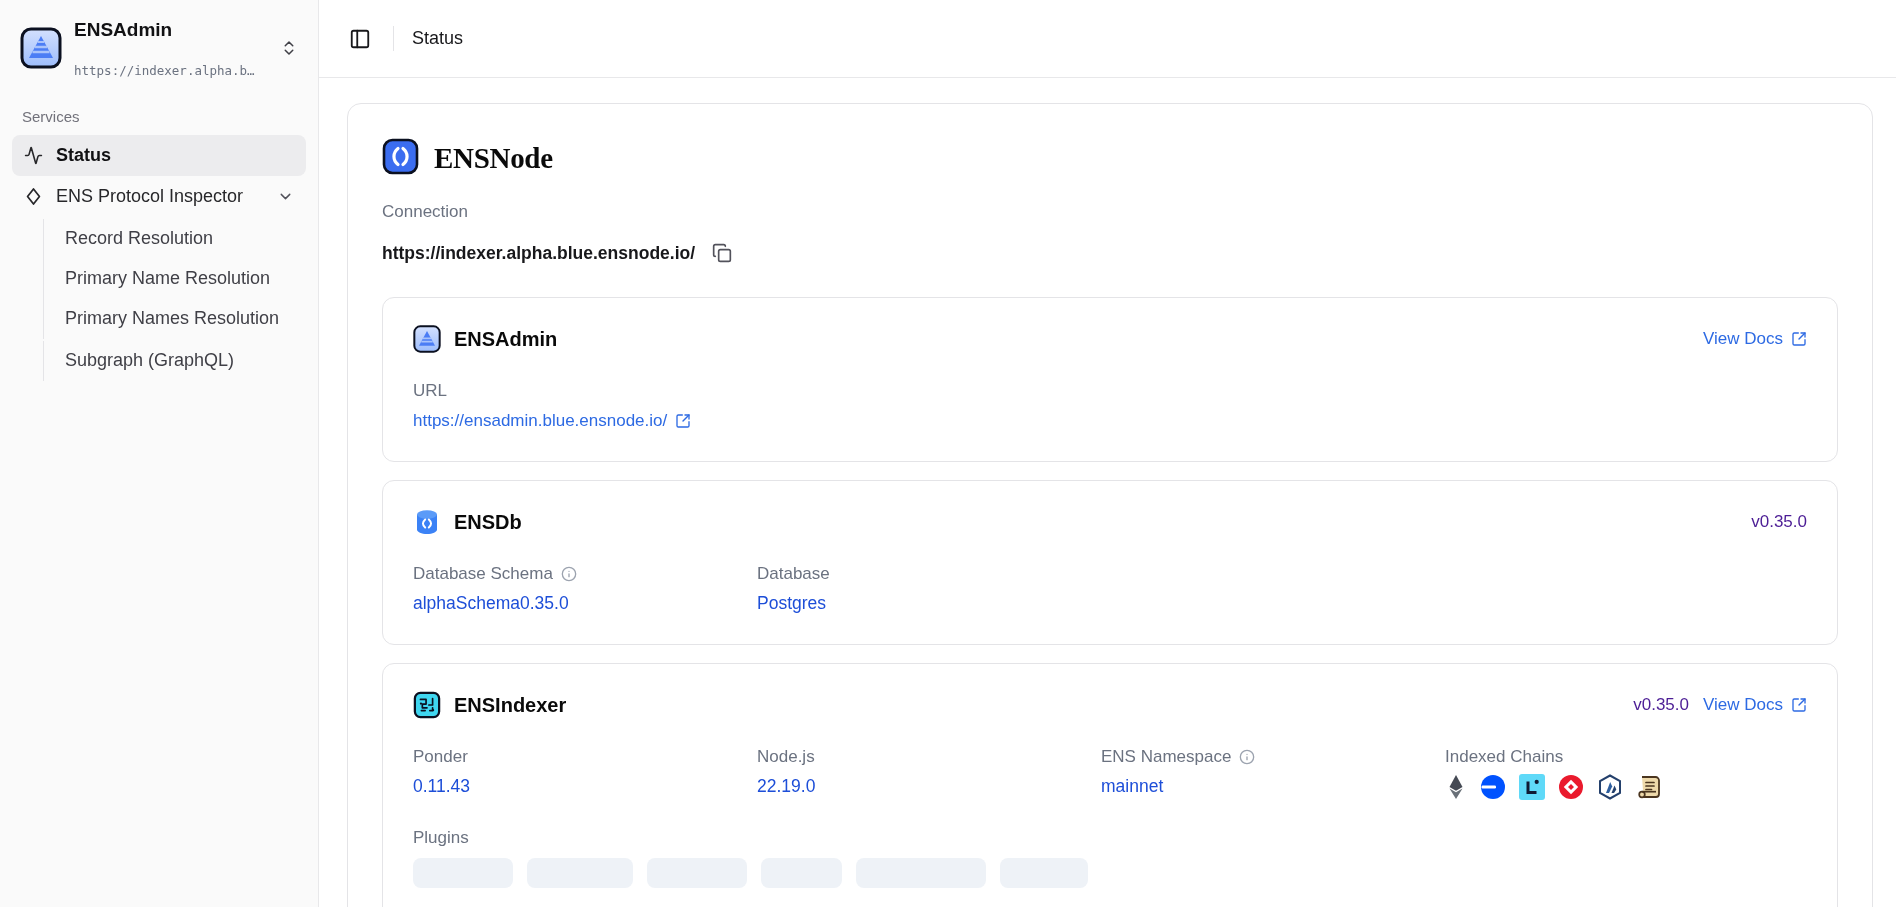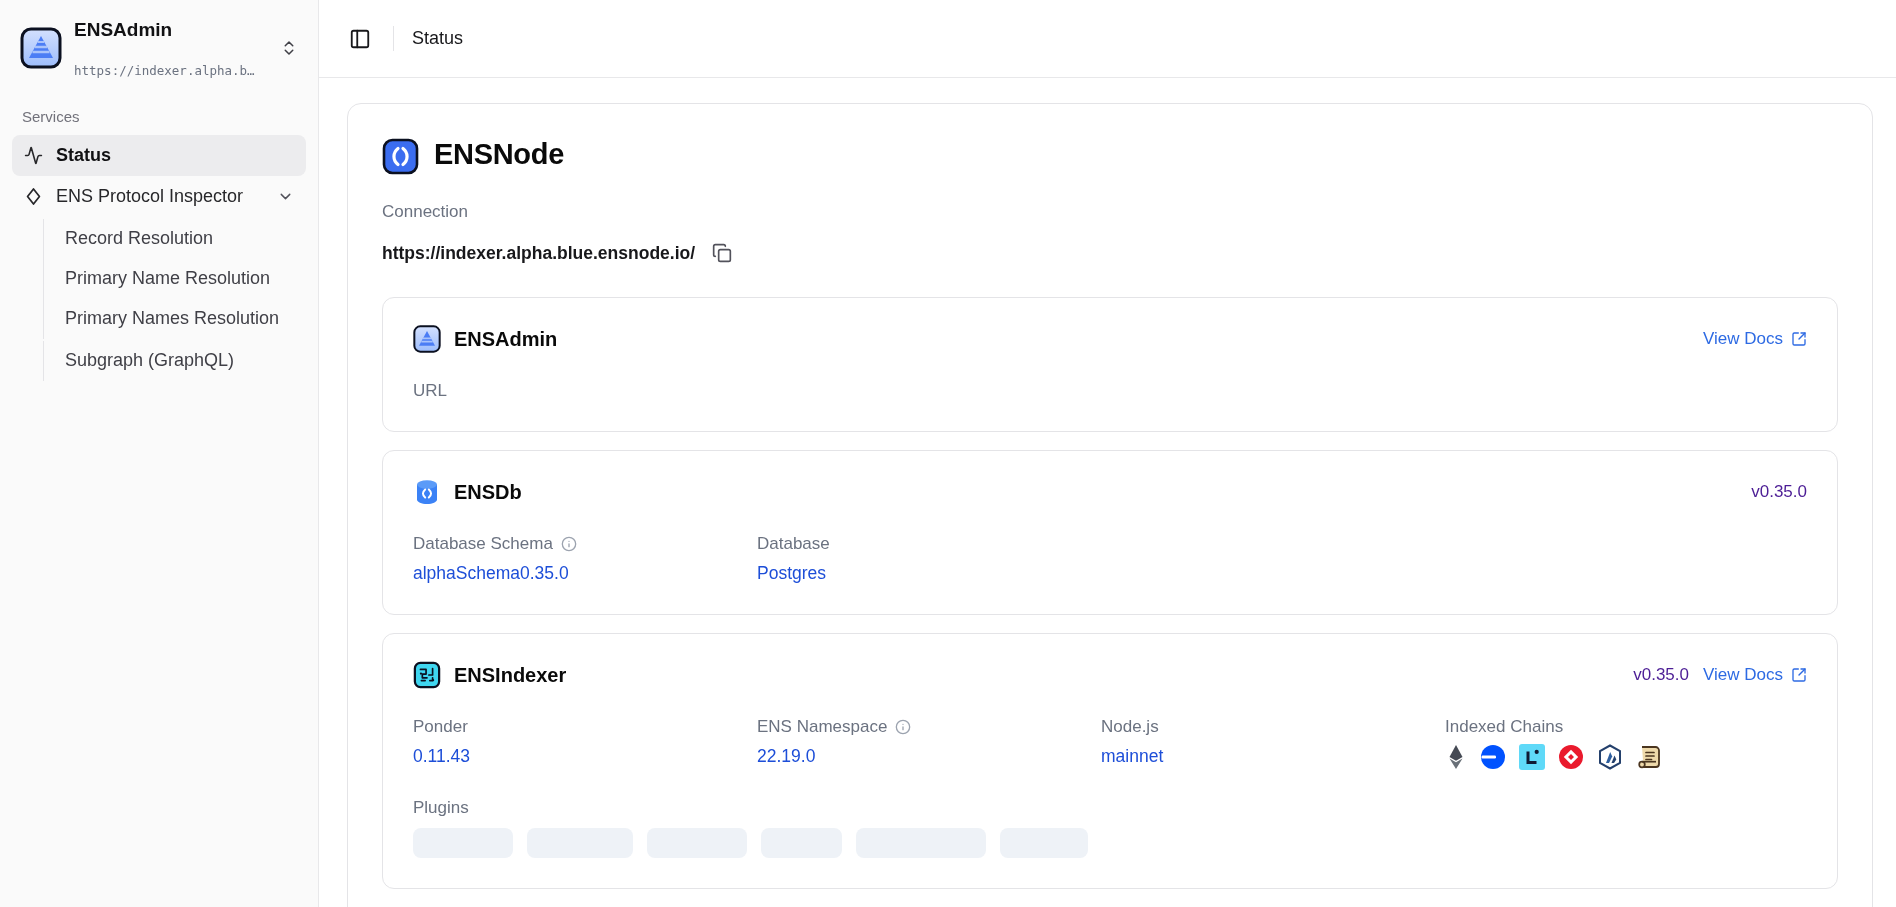--- a/index.html
+++ b/index.html
@@ -57,21 +57,21 @@
   .tb-toggle { color:#18181b; cursor:pointer; background:none; border:none; padding:4px; }
   .tb-sep { width:1px; height:25px; background:#e4e4e7; }
   .tb-crumb { font-size:18px; color:#18181b; }
 
   .content { flex:1; padding:25px 23px 0 28px; overflow:hidden; }
 
   .outer-card {
     border:1px solid #e4e4e7; border-radius:14px;
     padding:34px; min-height:1100px; background:#fff;
   }
-  .node-head { display:flex; align-items:flex-start; gap:15px; }
+  .node-head { display:flex; align-items:flex-end; gap:15px;font-family:Liberation Serif, serif; }
   .node-title { font-size:29px; font-weight:700; color:#0a0a0a; letter-spacing:-0.3px; }
 
   .field-label { font-size:17px; color:#6b7280; display:flex; align-items:center; gap:8px; }
   .conn-label { margin-top:27px; }
   .conn-row { margin-top:19px; display:flex; align-items:center; gap:15px;font-weight:bold; }
   .conn-url { font-size:17.5px; color:#18181b; }
   .icon-btn { background:none; border:none; padding:2px; color:#52525b; cursor:pointer; }
 
   .card {
     border:1px solid #e4e4e7; border-radius:12px;
@@ -249,20 +249,32 @@
                 <svg width="16" height="16" viewBox="0 0 24 24" fill="none" stroke="currentColor" stroke-width="2" stroke-linecap="round" stroke-linejoin="round">
                   <path d="M21 13v6a2 2 0 0 1-2 2H5a2 2 0 0 1-2-2V5a2 2 0 0 1 2-2h6"></path>
                     <path d="m21 3-9 9"></path>
                     <path d="M15 3h6v6"></path>
                 </svg>
               </span>
             </a>
           </div>
         </div>
         <div class="field-label url-label">URL</div>
+        <div class="url-link-row">
+          <a class="link">
+            <span>https://ensadmin.blue.ensnode.io/</span>
+            <span>
+              <svg width="16" height="16" viewBox="0 0 24 24" fill="none" stroke="currentColor" stroke-width="2" stroke-linecap="round" stroke-linejoin="round">
+                <path d="M21 13v6a2 2 0 0 1-2 2H5a2 2 0 0 1-2-2V5a2 2 0 0 1 2-2h6"></path>
+                  <path d="m21 3-9 9"></path>
+                  <path d="M15 3h6v6"></path>
+              </svg>
+            </span>
+          </a>
+        </div>
       </section>
 
       <section class="card">
         <div class="card-head">
           <span>
             <svg width="28" height="28" viewBox="0 0 28 28">
               <path d="M4 6.5v15c0 2.5 4.5 4.5 10 4.5s10-2 10-4.5v-15" fill="#3b82f6"></path>
               <ellipse cx="14" cy="6.5" rx="10" ry="4.2" fill="#5b9bf8"></ellipse>
               <path d="M12.2 11.5c-3 2.6-3 5.4 0 8" fill="none" stroke="#fff" stroke-width="2" stroke-linecap="round"></path>
               <path d="M15.8 11.5c3 2.6 3 5.4 0 8" fill="none" stroke="#fff" stroke-width="2" stroke-linecap="round"></path>
@@ -318,33 +330,33 @@
               </span>
             </a>
           </div>
         </div>
 
         <div class="fields-grid">
           <div class="fl field-label">
             <span>Ponder</span>
           </div>
           <div class="fl field-label">
+            <span>Node.js</span>
+          </div>
+          <div class="fl field-label">
             <span>ENS Namespace</span>
             <span class="info-ico">
               <svg width="16" height="16" viewBox="0 0 24 24" fill="none" stroke="currentColor" stroke-width="2" stroke-linecap="round" stroke-linejoin="round">
                 <circle cx="12" cy="12" r="10"></circle>
                   <path d="M12 16v-4"></path>
                   <path d="M12 8h.01"></path>
               </svg>
             </span>
           </div>
           <div class="fl field-label">
-            <span>Node.js</span>
-          </div>
-          <div class="fl field-label">
             <span>Indexed Chains</span>
           </div>
 
           <div class="fv" style="grid-column:1">0.11.43</div>
           <div class="fv" style="grid-column:2">22.19.0</div>
           <div class="fv" style="grid-column:3">mainnet</div>
           <div class="fv" style="grid-column:4; margin-top:0;">
             <div class="chains-row">
               <span>
                 <svg width="22" height="26" viewBox="0 0 16 26">

